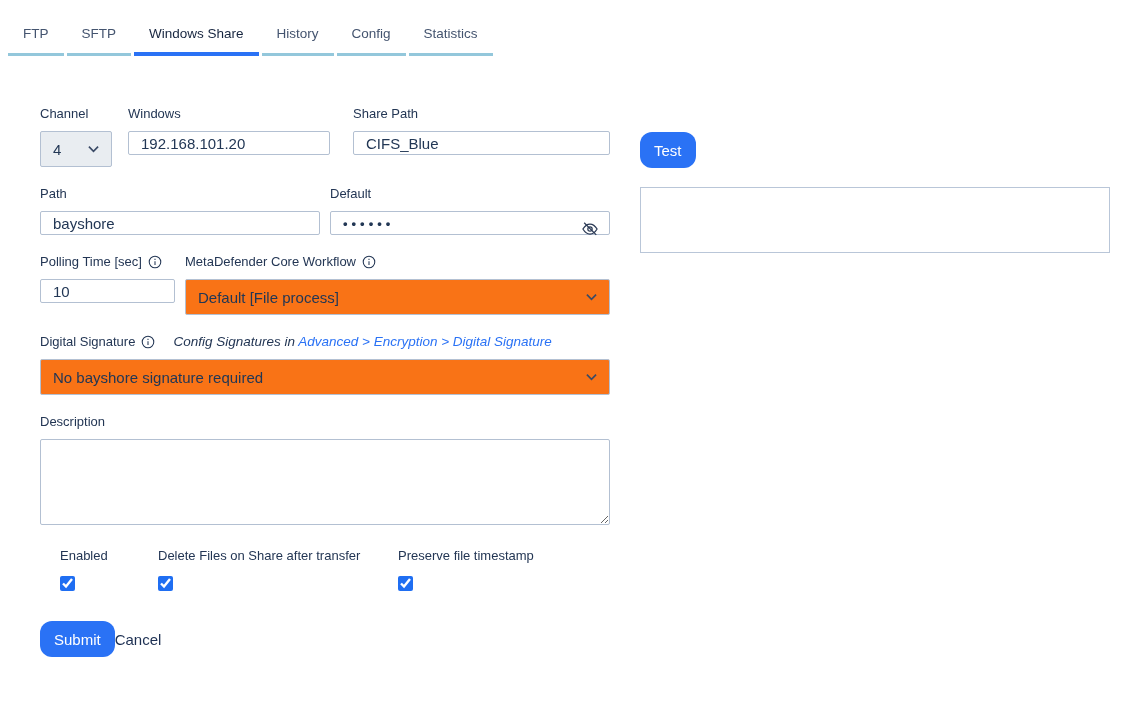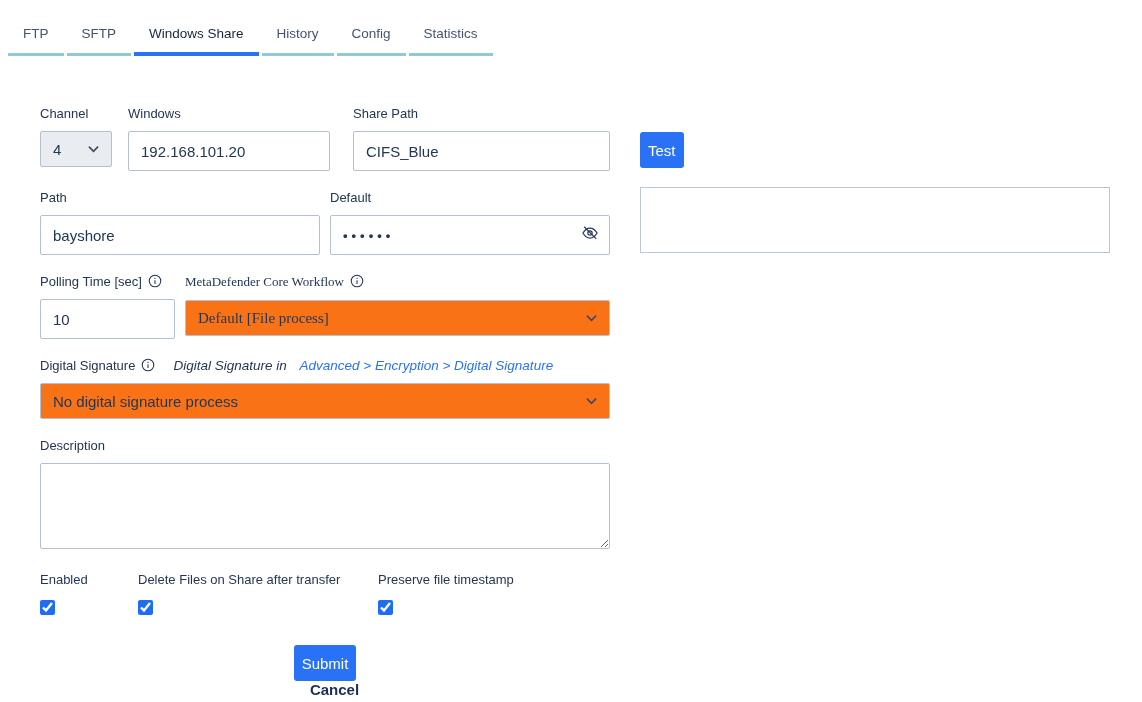--- a/index.html
+++ b/index.html
@@ -12,68 +12,68 @@
     border-bottom: 3px solid #93c7db; cursor: pointer; white-space: nowrap; }
   .tab.active { color: #16253f; font-weight: normal; border-bottom: 4px solid #2a72f5; padding-bottom: 11px; }
 
   
   .content { display: flex; margin: 50px 0 0 40px; }
   .left-col { width: 570px; flex: 0 0 570px; }
   .right-col { flex: 1; margin-left: 30px; padding-top: 26px; max-width: 470px; }
 
   .section { margin-bottom: 19px; }
   .row { display: flex; }
-  .field-label { display: flex; align-items: flex-start; gap: 6px; font-size: 13px;
+  .field-label { display: flex; align-items: flex-end; gap: 6px; font-size: 13px;
     color: #233654; margin-bottom: 10px; white-space: nowrap; }
 
   input[type="text"], .textarea {
     border: 1px solid #b3c0d2; border-radius: 2px; background: #fff;
     font-family: "Liberation Sans", "DejaVu Sans", sans-serif;
     font-size: 15px; color: #223755; }
-  input[type="text"] { height: 40px; padding: 0 12px; width: 100%; outline: none; }
+  input[type="text"] { height: 24px; padding: 0 12px; width: 100%; outline: none; }
 
   .selectbox { height: 36px; border: 1px solid #b3c0d2; border-radius: 2px;
     display: flex; align-items: center; justify-content: space-between;
     padding: 0 12px; font-size: 15px; color: #223755; background: #f97316; cursor: pointer; }
   .selectbox.gray { background: #e9edf1; }
 
   .pwd-wrap { position: relative; }
   .pwd-wrap input { letter-spacing: 4px; font-size: 13px; font-weight: bold; padding-right: 40px; }
   .eye-btn { position: absolute; right: 10px; top: 8px; width: 20px; height: 20px;
     background: none; border: none; cursor: pointer; padding: 0; }
 
   textarea.textarea { width: 570px; height: 86px; resize: both; padding: 8px 12px; outline: none; }
 
-  .btn { border: none; border-radius: 3px; background: #2a72f5; color: #ffffff;
+  .btn { border: none; border-radius: 12px; background: #2a72f5; color: #ffffff;
     font-family: "Liberation Sans", "DejaVu Sans", sans-serif;
-    font-size: 15px; height: 36px; padding: 0 8px; cursor: pointer; }
+    font-size: 15px; height: 36px; padding: 0 14px; cursor: pointer; }
 
   .result-box { margin-top: 19px; height: 66px; border: 1px solid #b9c6d8; background: #fff; }
 
   .note { font-size: 13.5px; font-style: italic; color: #233654; margin-left: 12px; }
-  .note a { color: #2a72f5; text-decoration: none; font-style: italic; cursor: pointer; margin-left: 9px; }
+  .note a { color: #2a72f5; text-decoration: none; font-style: italic; cursor: pointer; }
 
   
-  .cb-cols { display: flex; }
+  .cb-cols { display: flex; margin-left: 20px; }
   .cb-col1 { width: 98px; }
   .cb-col2 { width: 240px; }
   .cb-label { font-size: 13px; color: #233654; margin-bottom: 13px; white-space: nowrap; }
   input[type="checkbox"] { width: 15px; height: 15px; accent-color: #1f6ef2; cursor: pointer; }
 
-  .actions { display: flex; align-items: center; margin-top: 26px; flex-direction: column; }
-  .cancel-link { margin-left: 19px; font-size: 15px; font-weight: bold; color: #1c2f52; cursor: pointer; }
+  .actions { display: flex; align-items: center; margin-top: 26px; }
+  .cancel-link { font-size: 15px; font-weight: normal; color: #1c2f52; cursor: pointer; }
 
   .icon { display: inline-flex; flex: 0 0 auto; }
   .w-channel { width: 72px; flex: 0 0 72px; }
   .w-server  { width: 202px; flex: 0 0 202px; margin-left: 16px; }
   .w-share   { flex: 1; margin-left: 23px; }
   .w-user    { width: 280px; flex: 0 0 280px; }
   .w-pass    { width: 280px; flex: 0 0 280px; margin-left: 10px; }
   .w-poll    { width: 135px; flex: 0 0 135px; }
-  .w-flow    { flex: 1; margin-left: 10px; font-family: Liberation Serif, serif; }
+  .w-flow    { flex: 1; margin-left: 10px; }
 </style>
 </head>
 <body>
 
 <div class="tabbar">
   <div class="tab">FTP</div>
   <div class="tab">SFTP</div>
   <div class="tab active">Windows Share</div>
   <div class="tab">History</div>
   <div class="tab">Config</div>
@@ -178,26 +178,26 @@
       <div class="field-label">
         <span>Digital Signature</span>
         <span class="icon">
           <svg width="14" height="14" viewBox="0 0 16 16" fill="none" stroke="#233654" stroke-width="1.2">
             <circle cx="8" cy="8" r="6.6"></circle>
               <line x1="8" y1="7" x2="8" y2="11.4"></line>
               <line x1="8" y1="4.4" x2="8" y2="5.6"></line>
           </svg>
         </span>
         <span class="note">
-          <span>Digital Signature in</span>
+          <span>Config Signatures in</span>
           <a>Advanced &gt; Encryption &gt; Digital Signature</a>
         </span>
       </div>
       <div class="selectbox">
-        <span>No digital signature process</span>
+        <span>No bayshore signature required</span>
         <span class="icon">
           <svg width="11" height="8" viewBox="0 0 12 8">
               <path d="M1 1.5 L6 6.5 L11 1.5" fill="none" stroke="#3a4a66" stroke-width="1.8"></path>
             </svg>
         </span>
       </div>
     </div>
 
     <div class="section">
       <div class="field-label">

